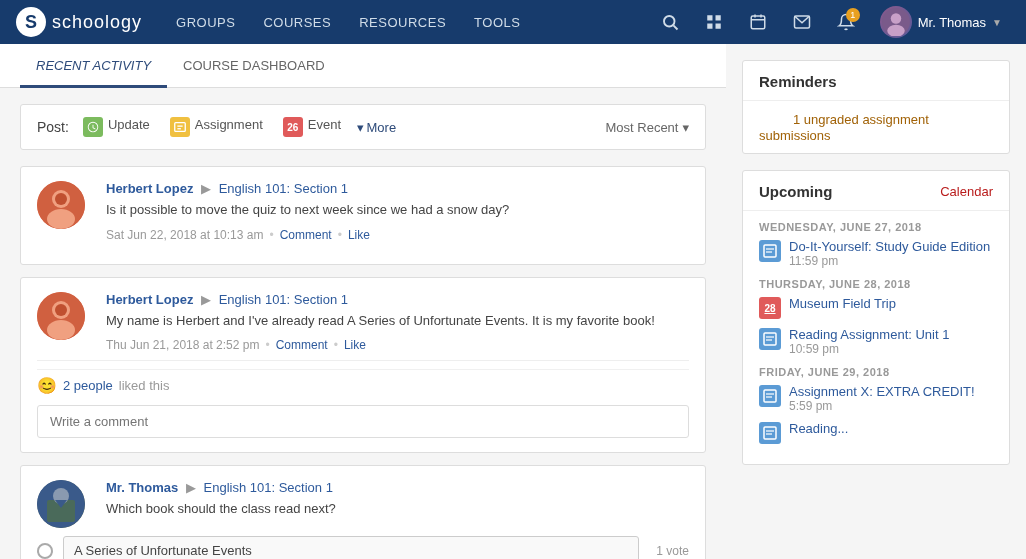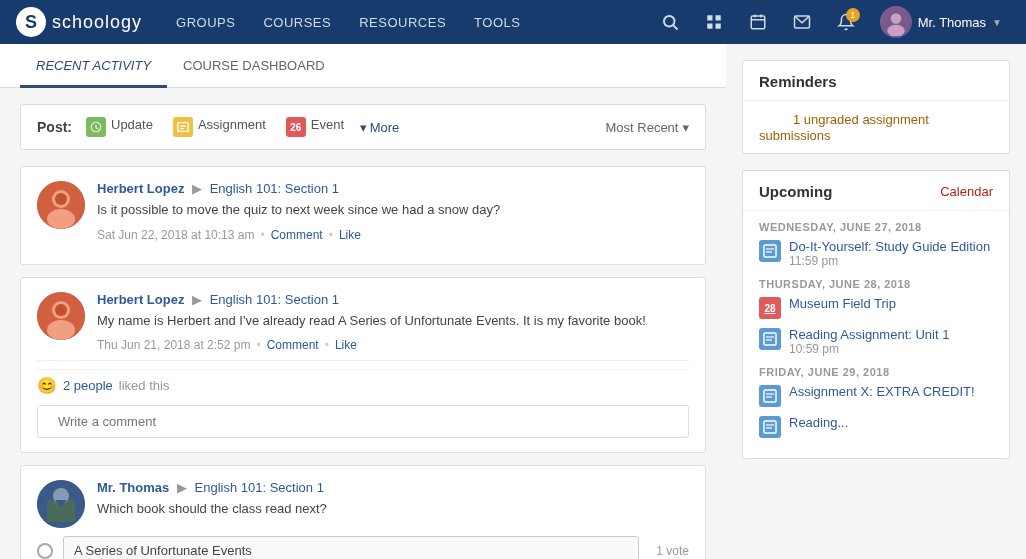--- a/index.html
+++ b/index.html
@@ -139,21 +139,21 @@
     .post-controls {
       display: flex;
       align-items: center;
       margin-bottom: 16px;
       background: #fff;
       padding: 10px 16px;
       border: 1px solid #ddd;
       border-radius: 3px;
     }
     .post-label {
-      font-weight: 700;
+      font-weight: 400;
       margin-right: 10px;
       color: #444;
     }
     .post-btn {
       display: flex;
       align-items: flex-start;
       gap: 5px;
       margin-right: 12px;
       color: #555;
       cursor: pointer;
@@ -208,21 +208,21 @@
       width: 100%; height: 100%;
       display: flex; align-items: center; justify-content: center;
       font-size: 18px;
     }
     .avatar-herbert {
       background: linear-gradient(135deg, #e07050, #d05030);
     }
     .avatar-thomas {
       background: linear-gradient(135deg, #3a5a8a, #5a6a4a);
     }
-    .card-meta { flex: 1; }
+    .card-meta { flex: 1; margin-left: 9px; }
     .card-author-line {
       font-size: 13px;
       color: #333;
       margin-bottom: 4px;
     }
     .card-author {
       color: #2e5a9c;
       font-weight: 600;
       cursor: pointer;
     }
@@ -261,21 +261,21 @@
       border-top: 1px solid #f0f0f0;
     }
     .likes-emoji { font-size: 16px; }
     .likes-text { color: #2e5a9c; cursor: pointer; }
     .likes-gray { color: #999; }
 
     .comment-input {
       width: 100%;
       border: 1px solid #ddd;
       border-radius: 3px;
-      padding: 8px 20px;
+      padding: 8px 12px;
       font-size: 13px;
       color: #999;
       outline: none;
       background: #fff;
     }
 
     
     .poll-option {
       display: flex;
       align-items: center;
@@ -678,20 +678,21 @@
           <div class="upcoming-item">
             <div class="upcoming-icon icon-assign">
               <svg width="16" height="16" viewBox="0 0 16 16" fill="white">
                 <rect x="2" y="2" width="12" height="12" rx="1" fill="none" stroke="white" stroke-width="1.5"></rect>
                 <line x1="4" y1="6" x2="12" y2="6" stroke="white" stroke-width="1.2"></line>
                 <line x1="4" y1="9" x2="10" y2="9" stroke="white" stroke-width="1.2"></line>
               </svg>
             </div>
             <div class="upcoming-item-content">
               <div class="upcoming-item-title">Assignment X: EXTRA CREDIT!</div>
+              <div class="upcoming-item-time">5:59 pm</div>
             </div>
           </div>
           <div class="upcoming-item">
             <div class="upcoming-icon icon-assign">
               <svg width="16" height="16" viewBox="0 0 16 16" fill="white">
                 <rect x="2" y="2" width="12" height="12" rx="1" fill="none" stroke="white" stroke-width="1.5"></rect>
                 <line x1="4" y1="6" x2="12" y2="6" stroke="white" stroke-width="1.2"></line>
                 <line x1="4" y1="9" x2="10" y2="9" stroke="white" stroke-width="1.2"></line>
               </svg>
             </div>

